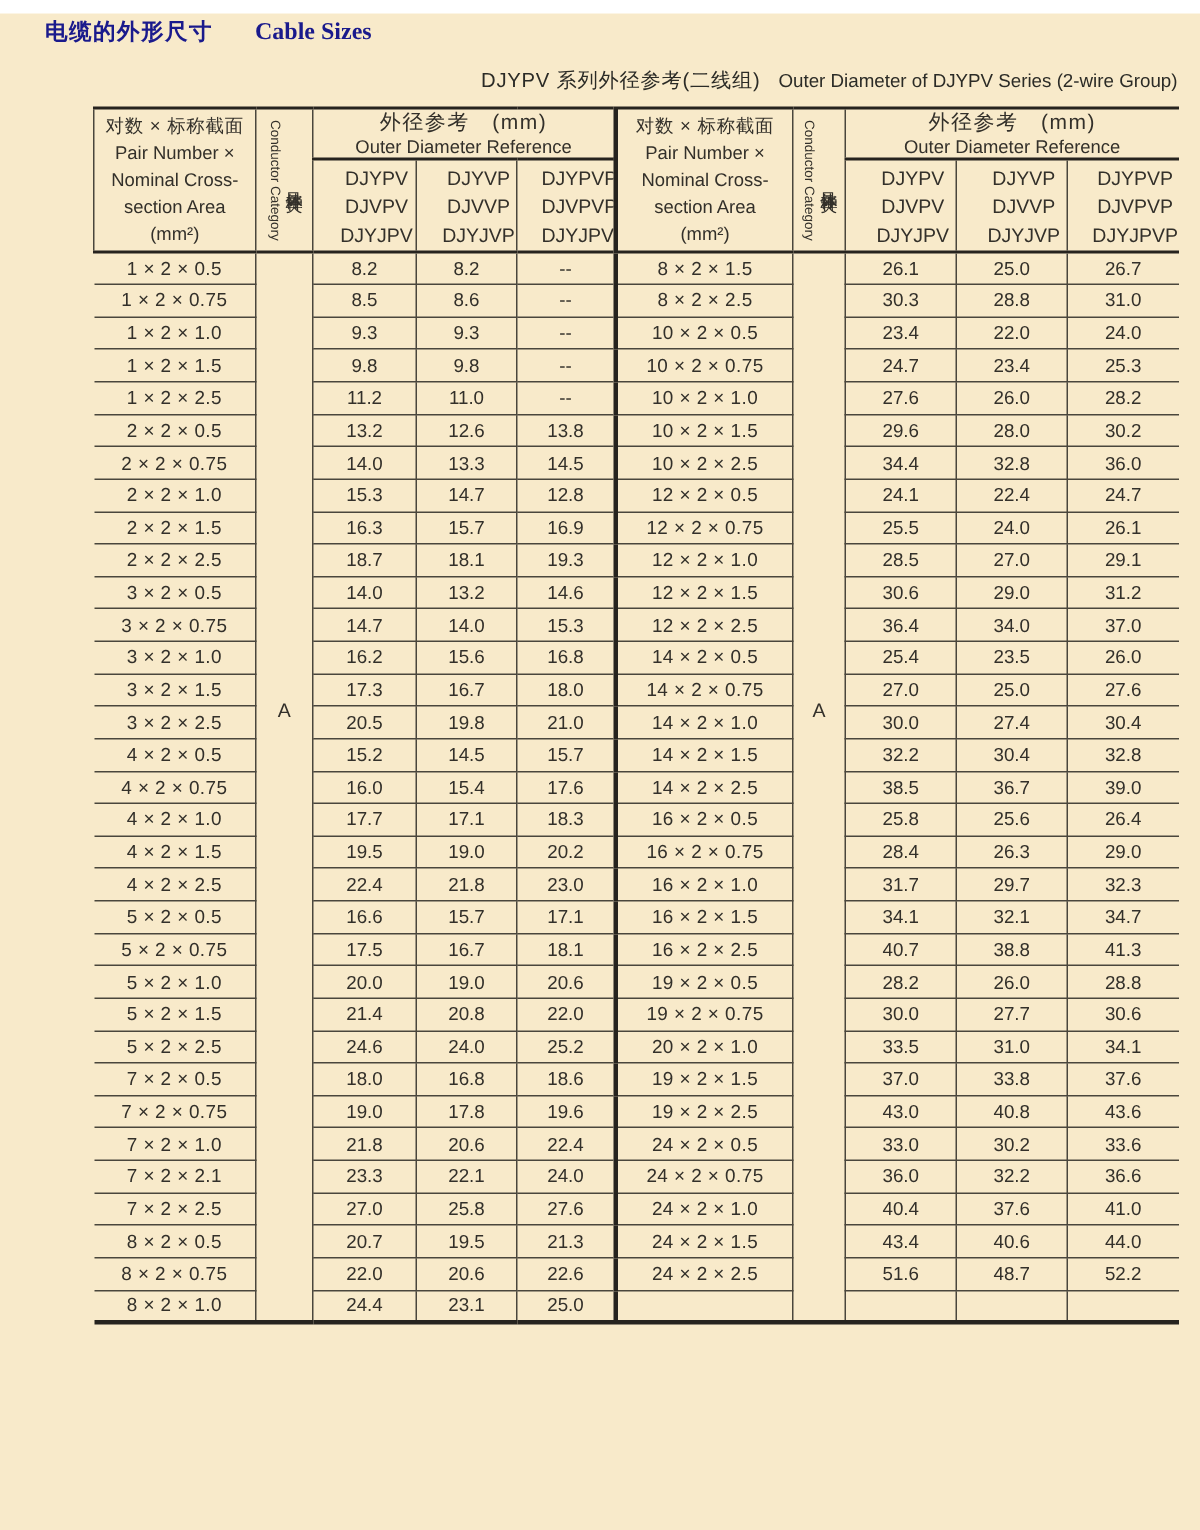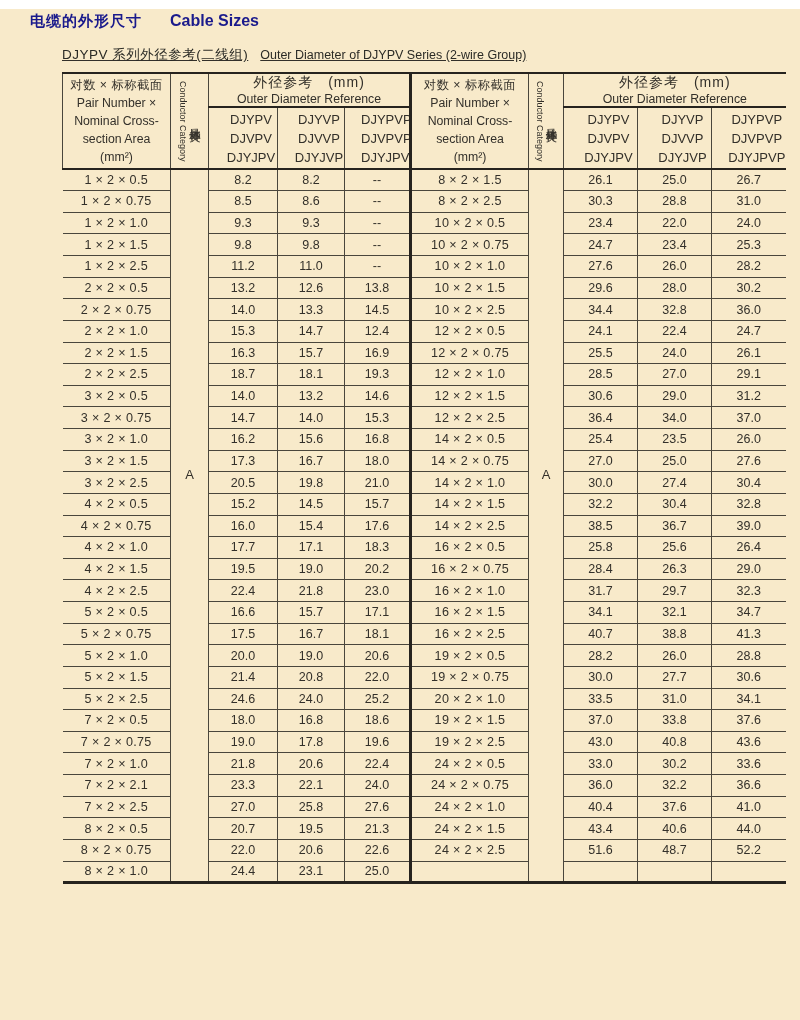--- a/index.html
+++ b/index.html
@@ -10,24 +10,24 @@
     --title:#1A1A8C;
   }
   *{box-sizing:border-box;margin:0;padding:0;}
   html,body{width:800px;height:1020px;overflow:hidden;}
   body{
     background:var(--bg);
     font-family:"Liberation Sans", sans-serif;
     color:var(--text);
   }
   .top-strip{height:9px;background:#FFFFFF;width:100%;}
-  .title-row{padding:3px 0 0 30px;display:flex;align-items:flex-start;gap:28px;}
+  .title-row{padding:3px 0 0 30px;display:flex;align-items:flex-end;gap:28px;font-family:Liberation Serif, serif;}
   .t-zh{font-size:15px;font-weight:bold;color:var(--title);letter-spacing:1px;}
   .t-en{font-size:16px;font-weight:bold;color:var(--title);}
-  .subtitle-row{width:723px;margin:14px 0 0 62px;text-align:left;text-decoration:underline;}
+  .subtitle-row{width:723px;margin:14px 0 0 62px;text-align:right;}
   .s-zh{font-size:13.5px;color:#2B2B26;letter-spacing:.5px;}
   .s-en{font-size:12.5px;color:#2B2B26;margin-left:12px;}
   table{
     border-collapse:collapse;table-layout:fixed;
     width:723px;margin:8px 0 0 62px;
   }
   td{
     border-right:1px solid var(--grid);
     border-left:1px solid var(--grid);
     text-align:center;vertical-align:middle;
@@ -230,21 +230,21 @@
         <td class="c-val">14.5</td>
         <td class="c-label rdiv">10 × 2 × 2.5</td>
         <td class="c-val">34.4</td>
         <td class="c-val">32.8</td>
         <td class="c-val no-right">36.0</td>
       </tr>
       <tr>
         <td class="c-label no-left">2 × 2 × 1.0</td>
         <td class="c-val">15.3</td>
         <td class="c-val">14.7</td>
-        <td class="c-val">12.4</td>
+        <td class="c-val">12.8</td>
         <td class="c-label rdiv">12 × 2 × 0.5</td>
         <td class="c-val">24.1</td>
         <td class="c-val">22.4</td>
         <td class="c-val no-right">24.7</td>
       </tr>
       <tr>
         <td class="c-label no-left">2 × 2 × 1.5</td>
         <td class="c-val">16.3</td>
         <td class="c-val">15.7</td>
         <td class="c-val">16.9</td>

